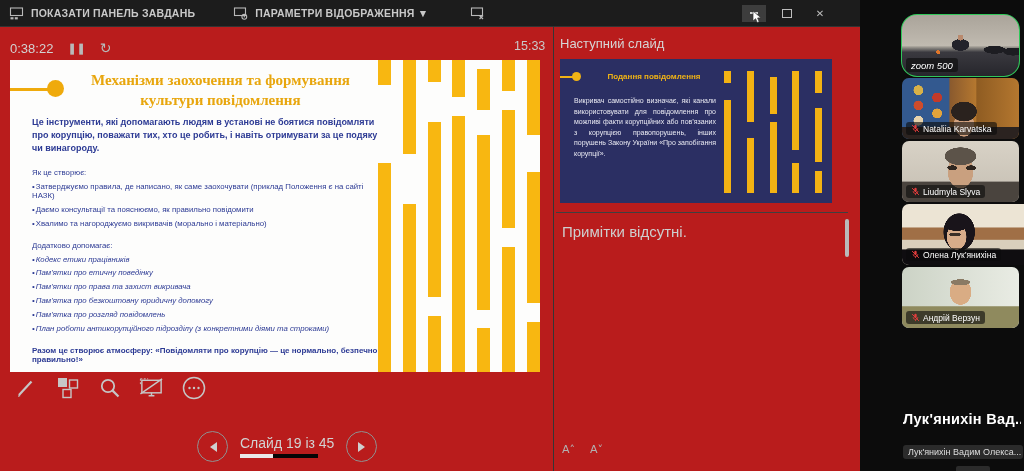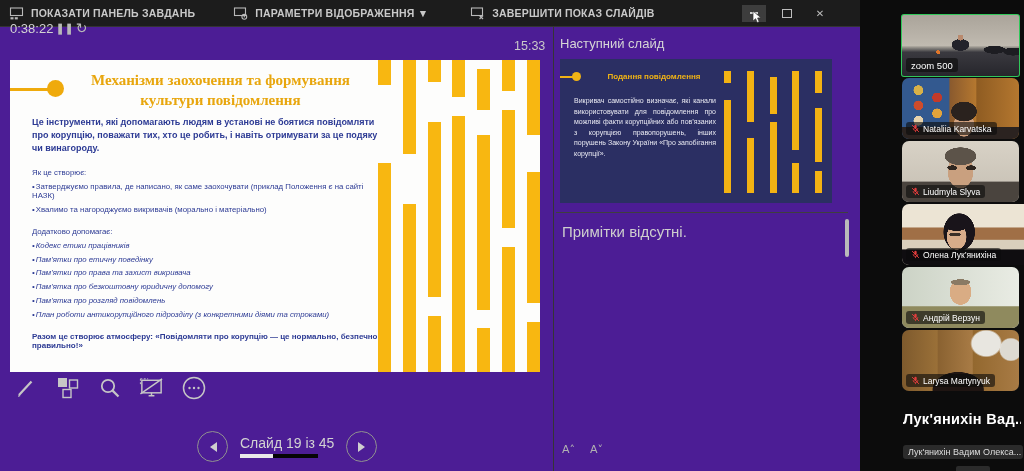--- a/index.html
+++ b/index.html
@@ -1,40 +1,40 @@
 <!DOCTYPE html>
 <html><head>
 <meta charset="utf-8">
 <style>
   html,body{margin:0;padding:0;background:#000;}
   #stage{position:relative;width:1024px;height:471px;background:#0c0c0c;overflow:hidden;
          font-family:"Liberation Sans",sans-serif;-webkit-font-smoothing:antialiased;}
 
   
-  #win{position:absolute;left:0;top:0;width:860px;height:471px;background:#4c1d95;}
+  #win{position:absolute;left:0;top:0;width:860px;height:471px;background:#b91c1c;}
 
   
   #toolbar{position:absolute;left:0;top:0;width:860px;height:26px;display:flex;align-items:center;
            border-bottom:1px solid #333;background:#1c1c1c;}
   .tb-item{display:flex;align-items:center;gap:7px;cursor:default;}
   .tb-item .lbl{font-size:10.5px;font-weight:700;color:#c9c9c9;letter-spacing:.2px;white-space:nowrap;}
   #tb1{margin-left:9px;} #tb2{margin-left:38px;} #tb3{margin-left:42px;}
   .tb-ico{width:15px;height:15px;flex:0 0 auto;}
   #winctl{margin-left:auto;margin-right:28px;display:flex;align-items:center;gap:9px;}
   .wbtn{width:24px;height:17px;display:flex;align-items:center;justify-content:center;color:#bdbdbd;
         font-size:10px;}
   #btn-min{background:#3d3d3d;position:relative;}
   #btn-min .minbar{width:8px;height:1.5px;background:#cfcfcf;}
   #cursor{position:absolute;left:10px;top:5px;}
   .restore-sq{position:relative;width:8px;height:7px;border:1px solid #bdbdbd;background:#1c1c1c;}
   .restore-sq::before{content:"";position:absolute;left:2px;top:-3px;width:8px;height:7px;
         border:1px solid #bdbdbd;border-bottom:none;border-left:none;z-index:-1;}
 
   
-  #timer-row{position:absolute;left:10px;top:20px;display:flex;align-items:center;gap:2px;}
+  #timer-row{position:absolute;left:10px;top:40px;display:flex;align-items:center;gap:14px;}
   #elapsed{font-size:13px;color:#d2d2d2;}
   .t-ico{color:#b9b9b9;font-size:11px;cursor:default;}
   #clock{position:absolute;left:514px;top:39px;font-size:12.5px;color:#c9c9c9;}
 
   
   #slide{position:absolute;left:10px;top:60px;width:530px;height:312px;background:#fdfdfc;overflow:hidden;}
   .deco-line{position:absolute;left:0;top:28px;width:39px;height:3px;background:#efaa0c;}
   .deco-dot{position:absolute;left:37px;top:20px;width:17px;height:17px;border-radius:50%;background:#efaa0c;}
   #slide-title{position:absolute;left:58px;top:11px;width:305px;text-align:center;
         font-family:"Liberation Serif",serif;font-weight:700;font-size:15px;line-height:1.3;color:#e8a60d;}
@@ -80,21 +80,21 @@
   #preview .bar-seg{background:#f3b213;}
   #hdiv{position:absolute;left:556px;top:212px;width:292px;height:1px;background:#3f3f3f;}
   #notes-text{position:absolute;left:562px;top:223px;font-size:15px;color:#cecece;}
   #notes-scrollbar{position:absolute;left:845px;top:219px;width:4px;height:38px;border-radius:2px;background:#bababa;}
   #font-btns{position:absolute;left:562px;top:443px;display:flex;gap:15px;}
   .fbtn{font-family:"DejaVu Sans","Liberation Sans",sans-serif;font-size:11px;color:#b2b2b2;cursor:default;}
 
   
   #sidebar{position:absolute;left:860px;top:0;width:164px;height:471px;background:#0c0c0c;}
   .tile{position:absolute;left:42px;width:117px;height:61px;border-radius:7px;overflow:hidden;background:#222;}
-  .tile.active{outline:2px solid #31c75a;outline-offset:-1px;border-radius:2px;}
+  .tile.active{outline:2px solid #31c75a;outline-offset:-1px;border-radius:15px;font-style:italic;}
   .vthumb{position:absolute;inset:0;}
   .vlabel{position:absolute;left:4px;bottom:4px;display:flex;align-items:center;gap:3px;
         background:rgba(12,12,12,.62);border-radius:3px;padding:1.5px 5px;max-width:104px;overflow:hidden;}
   .vname{font-size:8.5px;color:#fff;white-space:nowrap;}
   #t1{top:15px;} #t2{top:78px;} #t3{top:141px;} #t4{top:204px;padding-left:13px;} #t5{top:267px;} #t6{top:330px;}
   #t1 .vname{font-size:9.5px;}
 
   #s1{background:
     radial-gradient(circle 3px at 50% 37%, #b98a6e 97%, transparent),
     radial-gradient(ellipse 9px 6px at 50% 49%, #23232b 97%, transparent),
@@ -167,21 +167,20 @@
           <circle cx="11.3" cy="10.8" r="2.4" fill="none" stroke="#b9b9b9" stroke-width="1.1"></circle>
           <circle cx="11.3" cy="10.8" r="0.8" fill="#b9b9b9"></circle>
         </svg>
         <span class="lbl">ПАРАМЕТРИ ВІДОБРАЖЕННЯ ▼</span>
       </div>
       <div class="tb-item" id="tb3">
         <svg class="tb-ico" viewBox="0 0 15 15">
           <rect x="1.5" y="2" width="11" height="7.5" fill="none" stroke="#b9b9b9" stroke-width="1.1"></rect>
           <path d="M9.5 9.5 L13 13 M13 9.5 L9.5 13" stroke="#b9b9b9" stroke-width="1.2"></path>
         </svg>
-        <span class="lbl">ЗАВЕРШИТИ ПОКАЗ СЛАЙДІВ</span>
       </div>
       <div id="winctl">
         <div class="wbtn" id="btn-min">
           <span class="minbar"></span>
           <svg id="cursor" width="12" height="14" viewBox="0 0 12 14">
             <path d="M1 1 L1 11 L3.6 8.7 L5.2 12.6 L7.2 11.8 L5.6 8 L9 7.8 Z" fill="#fff" stroke="#333" stroke-width="0.7"></path>
           </svg>
         </div>
         <div class="wbtn">
             <span class="restore-sq"></span>
@@ -201,20 +200,21 @@
 
     <div id="slide">
       <div class="deco-line"></div>
       <div class="deco-dot"></div>
       <div id="slide-title">Механізми заохочення та формування культури повідомлення</div>
       <div id="slide-body">
         <p id="intro">Це інструменти, які допомагають людям в установі не боятися повідомляти про корупцію, поважати тих, хто це робить, і навіть отримувати за це подяку чи винагороду.</p>
         <p class="sb-h">Як це створює:</p>
         <ul>
           <li>Затверджуємо правила, де написано, як саме заохочувати (приклад Положення є на сайті НАЗК)</li>
+          <li>Даємо консультації та пояснюємо, як правильно повідомити</li>
           <li>Хвалимо та нагороджуємо викривачів (морально і матеріально)</li>
         </ul>
         <p class="sb-h" id="extra-h">Додатково допомагає:</p>
         <ul id="extra-list">
           <li>Кодекс етики працівників</li>
           <li>Пам’ятки про етичну поведінку</li>
           <li>Пам’ятки про права та захист викривача</li>
           <li>Пам’ятка про безкоштовну юридичну допомогу</li>
           <li>Пам’ятка про розгляд повідомлень</li>
           <li>План роботи антикорупційного підрозділу (з конкретними діями та строками)</li>
@@ -404,30 +404,19 @@
       <div class="vlabel">
         <svg width="9" height="9" viewBox="0 0 10 10">
           <rect x="3.7" y="0.8" width="2.6" height="4.8" rx="1.3" fill="#e23d3d"></rect>
           <path d="M2.3 4.5 a2.7 2.7 0 0 0 5.4 0 M5 7.2 V9" stroke="#e23d3d" stroke-width="0.9" fill="none"></path>
           <path d="M1.2 1.2 L8.8 8.8" stroke="#e23d3d" stroke-width="1.1"></path>
         </svg>
         <span class="vname">Андрій Верзун</span>
       </div>
     </div>
 
-    <div class="tile" id="t6">
-      <div class="vthumb" id="s6"></div>
-      <div class="vlabel">
-        <svg width="9" height="9" viewBox="0 0 10 10">
-          <rect x="3.7" y="0.8" width="2.6" height="4.8" rx="1.3" fill="#e23d3d"></rect>
-          <path d="M2.3 4.5 a2.7 2.7 0 0 0 5.4 0 M5 7.2 V9" stroke="#e23d3d" stroke-width="0.9" fill="none"></path>
-          <path d="M1.2 1.2 L8.8 8.8" stroke="#e23d3d" stroke-width="1.1"></path>
-        </svg>
-        <span class="vname">Larysa Martynyuk</span>
-      </div>
-    </div>
 
     <div id="pinned-name">Лук'янихін Вад...</div>
     <div id="pinned-tag">Лук'янихін Вадим Олекса...</div>
     <div id="mini-chip"></div>
   </div>
 
 </div>
 
 </body></html>

